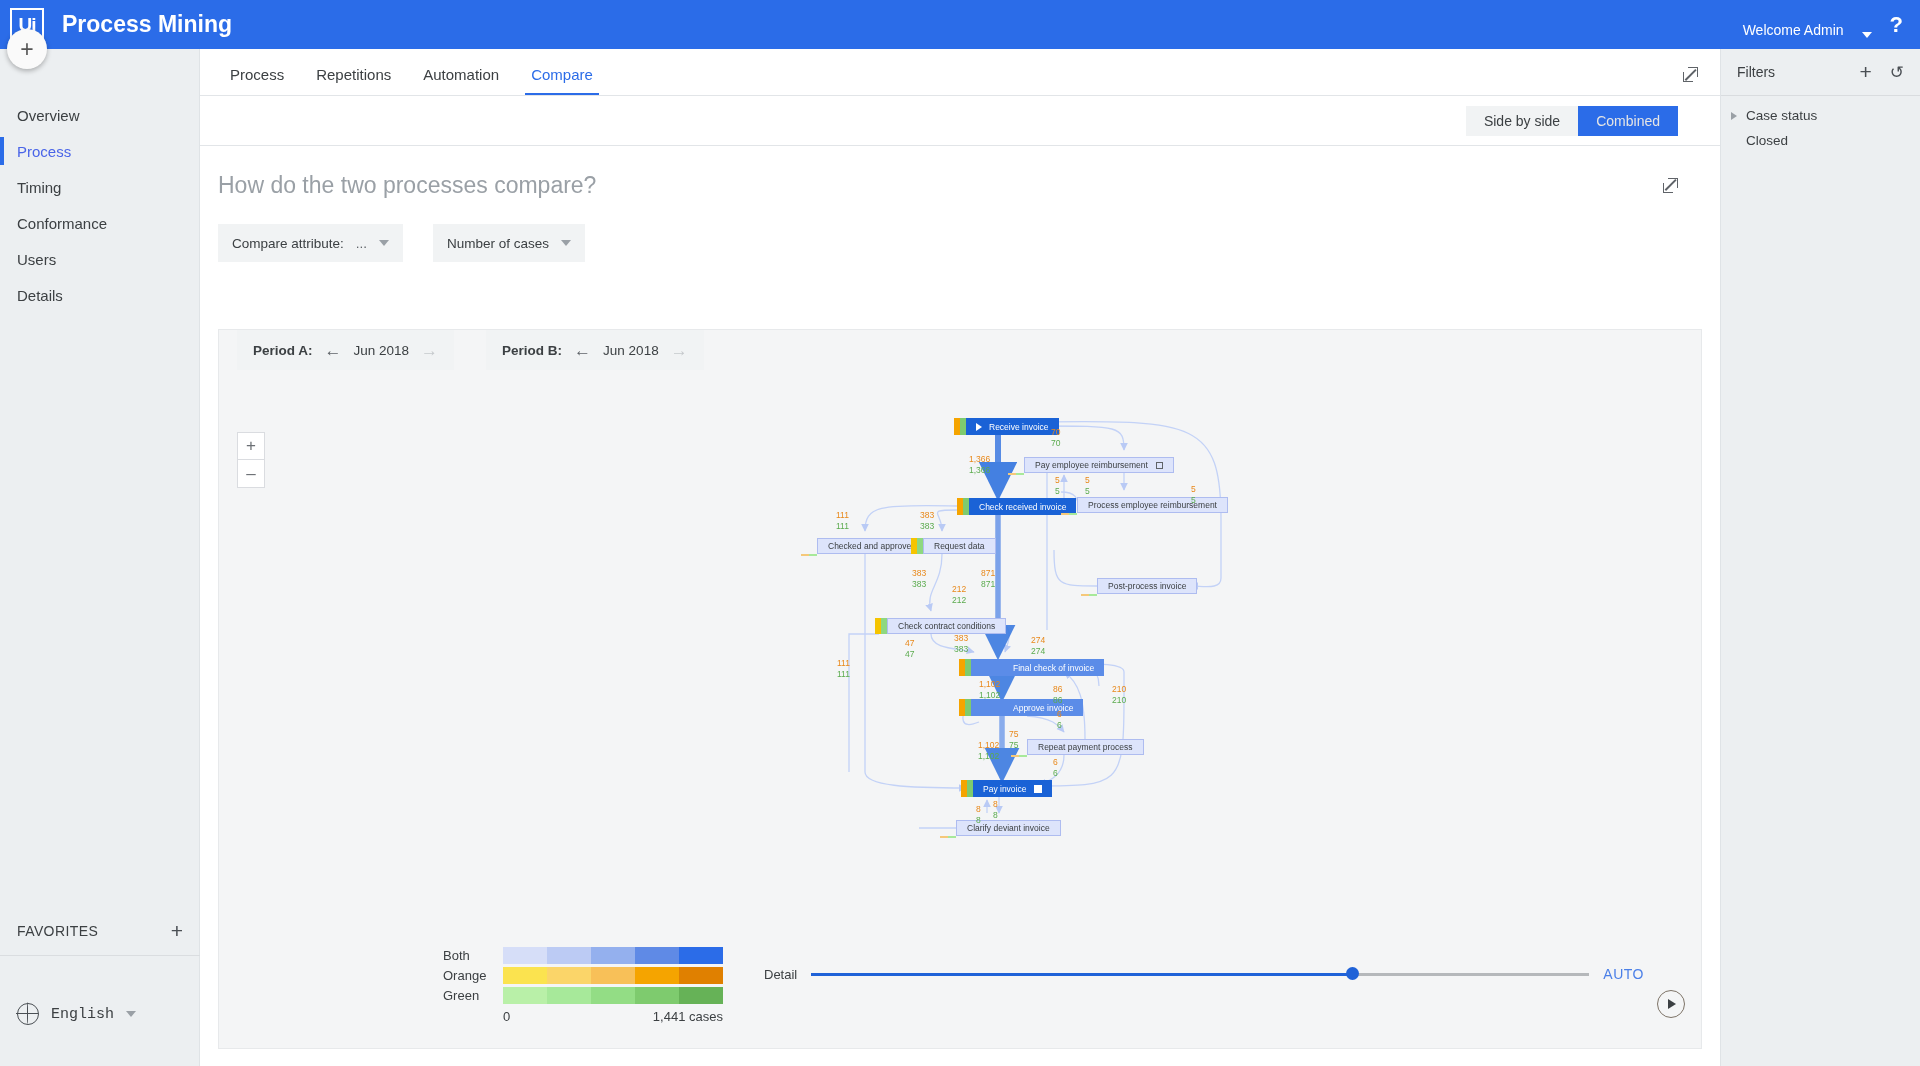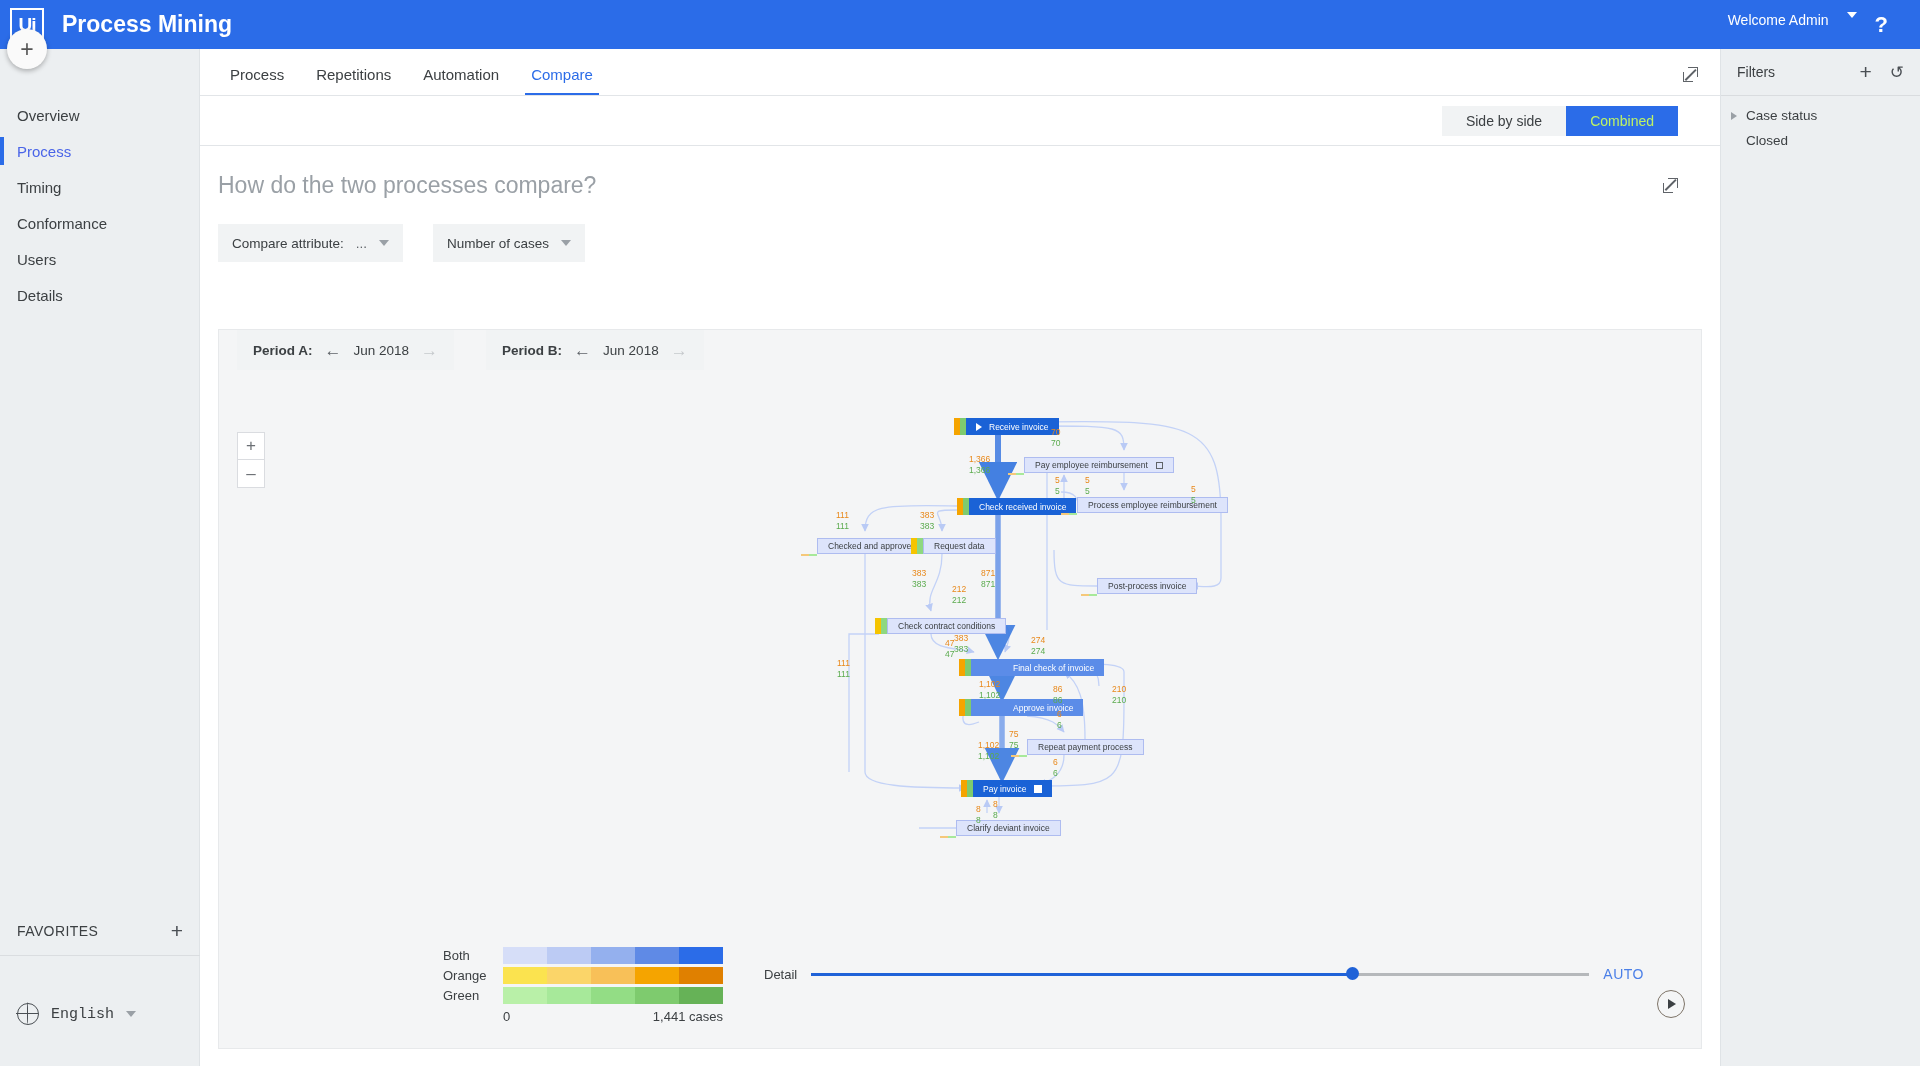--- a/index.html
+++ b/index.html
@@ -15,22 +15,22 @@
     position: absolute; left: 0; top: 0; width: 1920px; height: 49px;
     background: #2b6ce8; display: flex; align-items: center;
   }
   .logo-box {
     width: 34px; height: 34px; margin-left: 10px; border: 2px solid #fff;
     display: flex; align-items: center; justify-content: center;
     color: #fff; font-weight: bold; font-size: 19px; letter-spacing: -1px;
   }
   .app-title { color: #fff; font-size: 23px; font-weight: bold; margin-left: 18px; }
   .topbar-right {
-    margin-left: auto; display: flex; align-items: flex-start; gap: 18px;
-    margin-right: 32px; color: #fff;
+    margin-left: auto; display: flex; align-items: flex-end; gap: 18px;
+    margin-right: 17px; color: #fff;
   }
   .welcome { font-size: 14px; }
   .caret-d {
     width: 0; height: 0; border-left: 5px solid transparent;
     border-right: 5px solid transparent; border-top: 6px solid #fff;
   }
   .help-q { font-size: 22px; font-weight: bold; }
 
   
   .sidebar {
@@ -112,25 +112,25 @@
   .expand-ico i {
     position:absolute; left:0px; top:6.5px; width:15px; height:1.6px;
     background:#5f6368; transform: rotate(-45deg); transform-origin:center;
   }
 
   .modebar {
     height: 50px; display: flex; align-items: center; justify-content: flex-end;
     padding-right: 42px; border-bottom: 1px solid #e2e5e8; background: #fff;
   }
   .seg {
-    height: 30px; padding: 0 24px; display: flex; align-items: center;
+    height: 30px; padding: 0 18px; display: flex; align-items: center;
     font-size: 14px; border: 0;
   }
   .seg.off { background: #f1f3f4; color: #3c4043; }
-  .seg.on { background: #2b6ce8; color: #bef264; }
+  .seg.on { background: #2b6ce8; color: #e5e5e5; }
 
   .panel-head {
     height: 78px; display: flex; align-items: center; padding: 0 42px 0 18px;
   }
   .panel-title { font-size: 23px; color: #9aa0a6; font-weight: 400; }
   .panel-head .expand-ico { margin-left: auto; }
 
   .controls { display: flex; gap: 30px; padding: 0 0 0 18px; }
   .dropdown {
     height: 38px; background: #f1f3f4; display: flex; align-items: center;
@@ -635,21 +635,21 @@
           <div class="e-g">383</div>
         </div>
         <div class="edgelbl" style="left:733px;top:184px;">
           <div class="e-o">212</div>
           <div class="e-g">212</div>
         </div>
         <div class="edgelbl" style="left:735px;top:233px;">
           <div class="e-o">383</div>
           <div class="e-g">383</div>
         </div>
-        <div class="edgelbl" style="left:726px;top:238px;">
+        <div class="edgelbl" style="left:686px;top:238px;">
           <div class="e-o">47</div>
           <div class="e-g">47</div>
         </div>
         <div class="edgelbl" style="left:618px;top:258px;">
           <div class="e-o">111</div>
           <div class="e-g">111</div>
         </div>
         <div class="edgelbl" style="left:760px;top:279px;">
           <div class="e-o">1,102</div>
           <div class="e-g">1,102</div>

